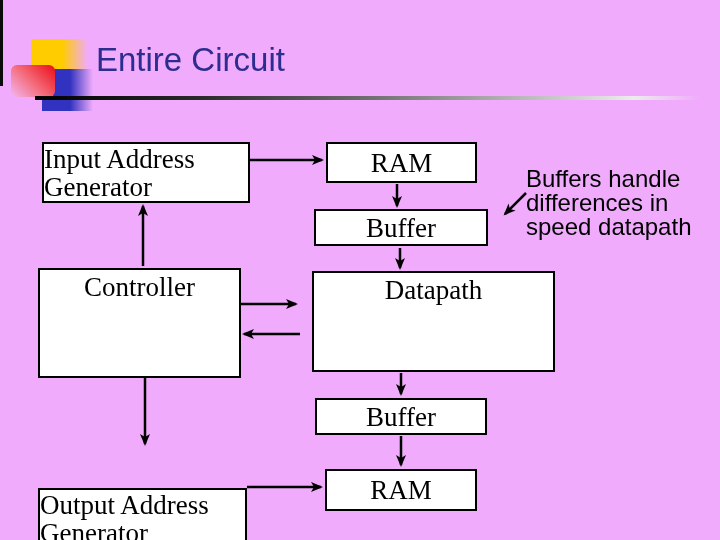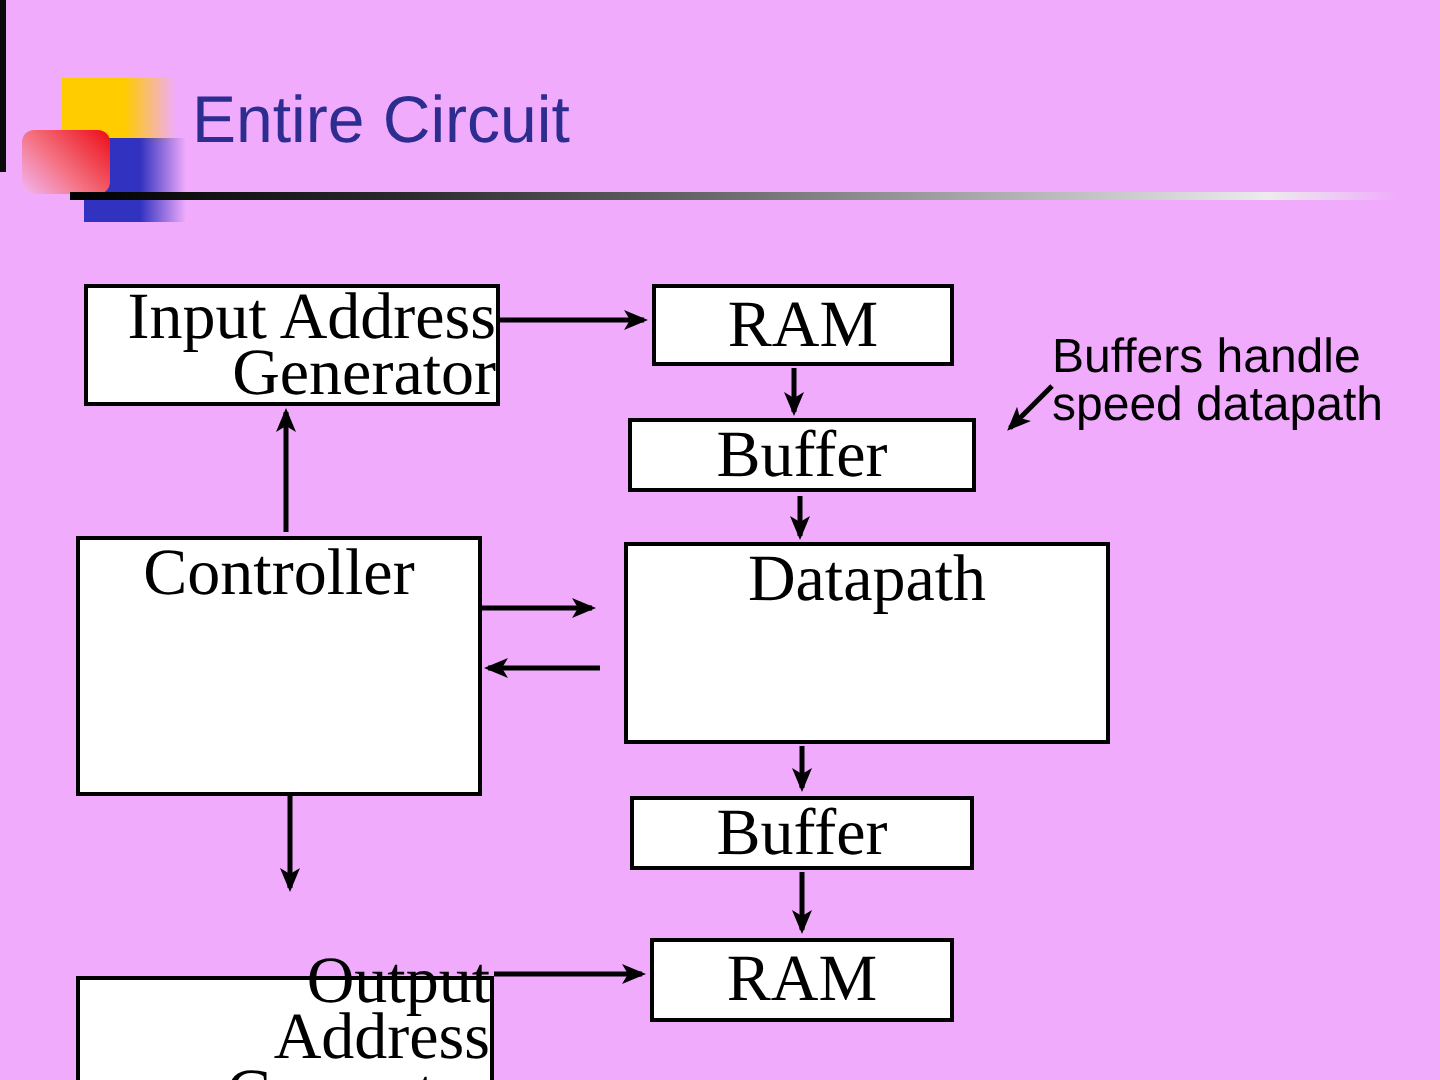--- a/index.html
+++ b/index.html
@@ -42,31 +42,31 @@
   }
   
   .dbox {
     position: absolute;
     box-sizing: border-box;
     border: 2px solid #000;
     background: #fff;
     display: flex;
     justify-content: center;
     align-items: center;
-    text-align: right;
-    font-size: 33px;
+    text-align: left;
+    font-size: 27px;
     line-height: 28px;
     color: #000;
     z-index: 6;
   }
   .dbox.top-label { align-items: flex-start; padding-top: 3px; }
   #box-iag        { left: 42px;  top: 142px; width: 208px; height: 61px; }
   #box-ram-top    { left: 326px; top: 142px; width: 151px; height: 41px; }
   #box-buffer-top { left: 314px; top: 209px; width: 174px; height: 37px; }
-  #box-controller { left: 38px;  top: 268px; width: 203px; height: 130px; }
+  #box-controller { left: 38px;  top: 268px; width: 203px; height: 110px; }
   #box-datapath   { left: 312px; top: 271px; width: 243px; height: 101px; }
   #box-buffer-bot { left: 315px; top: 398px; width: 172px; height: 37px; }
   #box-oag        { left: 38px;  top: 448px; width: 209px; height: 62px; margin-top: 40px; }
   #box-ram-bot    { left: 325px; top: 469px; width: 152px; height: 42px; }
   
   #annotation {
     position: absolute; left: 526px; top: 167px; width: 190px; z-index: 6;
     font-family: "Liberation Sans", sans-serif;
     font-size: 24px; line-height: 24px; color: #000;
   }
@@ -137,16 +137,17 @@
   <div class="dbox" id="box-oag">
     <span>Output Address Generator</span>
   </div>
 
   <div class="dbox" id="box-ram-bot">
     <span>RAM</span>
   </div>
 
   <div id="annotation">
     <span>Buffers handle</span>
+    <span>differences in</span>
     <span>speed datapath</span>
   </div>
 
 </div>
 
 </body></html>

